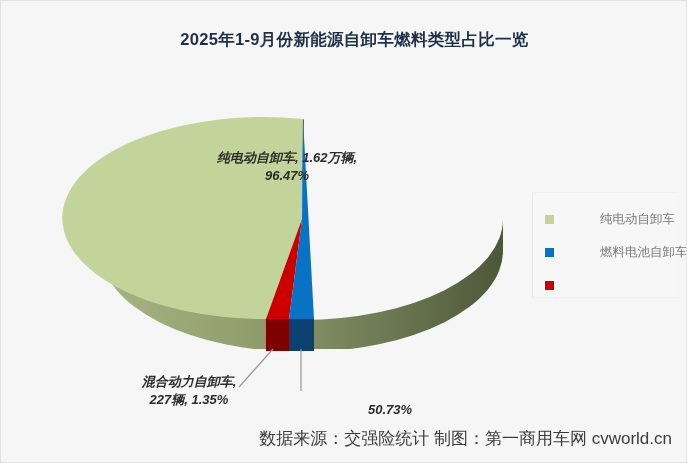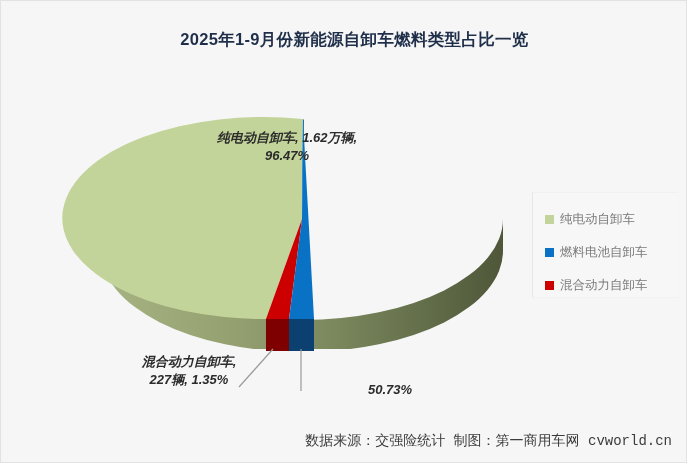--- a/index.html
+++ b/index.html
@@ -47,20 +47,21 @@
 
   .data-label {
     position: absolute;
     font-style: italic;
     font-weight: bold;
     font-size: 13px;
     color: #2b2b2b;
     line-height: 1.35;
     text-align: center;
     white-space: nowrap;
+    margin-top: 20px;
   }
   #label-bev   { left: 186px; top: 128px; width: 200px; }
   #label-phev  { left: 108px; top: 352px; width: 160px; }
   #label-fcev  { left: 294px; top: 362px; width: 190px; }
 
   .legend {
     position: absolute;
     left: 531px;
     top: 191px;
     width: 146px;
@@ -71,42 +72,43 @@
     border-bottom: 1px solid #f1f1f1;
     box-sizing: border-box;
     padding-top: 13px;
   }
   .legend-item {
     display: flex;
     align-items: center;
     height: 27px;
     margin-bottom: 6px;
     padding-left: 12px;
+    gap: 40px;
   }
   .legend-swatch {
     width: 9px;
     height: 9px;
     margin-right: 6px;
     flex: 0 0 auto;
   }
   .legend-text {
     font-size: 12.5px;
     color: #7a7a7a;
     font-family: "DejaVu Sans", "Liberation Sans", sans-serif;
     white-space: nowrap;
   }
 
   .footer {
     position: absolute;
     right: 14px;
     bottom: 12px;
-    font-size: 14px;
+    font-size: 17px;
     color: #3c3c3c;
     white-space: nowrap;
-    font-family: Liberation Mono, monospace;
+    font-family: Liberation Sans, sans-serif;
   }
 </style>
 </head>
 <body>
 
 <div id="root">
   <div class="plate"></div>
 
   <div class="chart-title">2025年1-9月份新能源自卸车燃料类型占比一览</div>
 
@@ -169,18 +171,17 @@
     <div class="legend-item">
       <span class="legend-swatch" style="background:#c3d49a"></span>
       <span class="legend-text">纯电动自卸车</span>
     </div>
     <div class="legend-item">
       <span class="legend-swatch" style="background:#0a72c4"></span>
       <span class="legend-text">燃料电池自卸车</span>
     </div>
     <div class="legend-item">
       <span class="legend-swatch" style="background:#cc0000"></span>
-      <span class="legend-text">混合动力自卸车</span>
     </div>
   </div>
 
   <div class="footer">数据来源：交强险统计 制图：第一商用车网 cvworld.cn</div>
 </div>
 
 </body></html>

